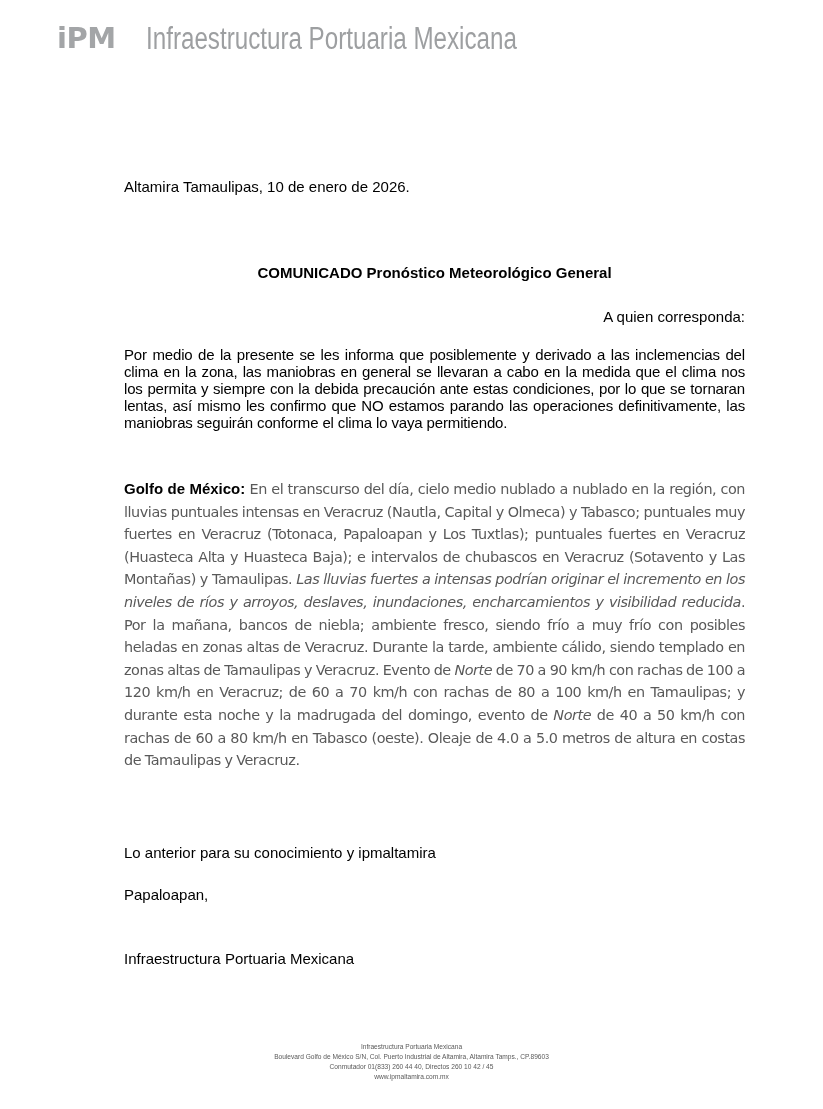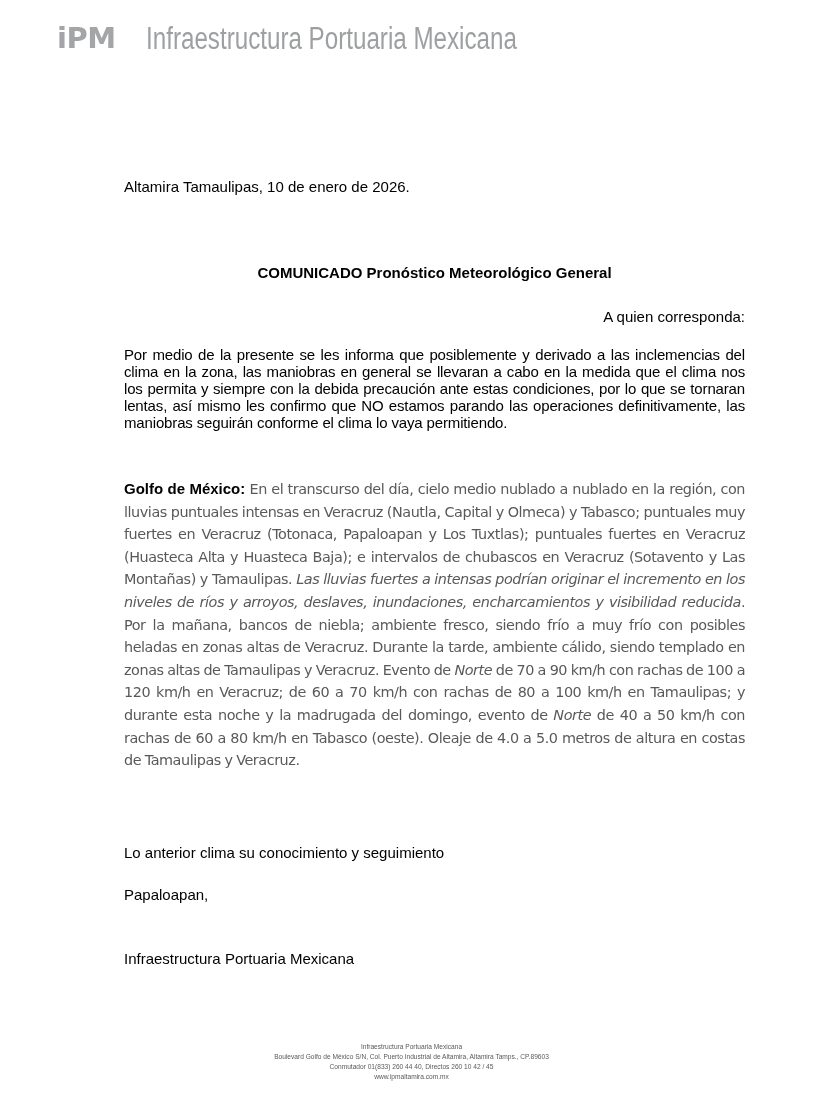--- a/index.html
+++ b/index.html
@@ -101,21 +101,21 @@
 <div class="content date">Altamira Tamaulipas, 10 de enero de 2026.</div>
 
 <div class="content title">COMUNICADO Pronóstico Meteorológico General</div>
 
 <div class="content salutation">A quien corresponda:</div>
 
 <div class="content para1">Por medio de la presente se les informa que posiblemente y derivado a las inclemencias del clima en la zona, las maniobras en general se llevaran a cabo en la medida que el clima nos los permita y siempre con la debida precaución ante estas condiciones, por lo que se tornaran lentas, así mismo les confirmo que NO estamos parando las operaciones definitivamente, las maniobras seguirán conforme el clima lo vaya permitiendo.</div>
 
 <div class="content para2"><span class="lead">Golfo de México:</span><span> En el transcurso del día, cielo medio nublado a nublado en la región, con lluvias puntuales intensas en Veracruz (Nautla, Capital y Olmeca) y Tabasco; puntuales muy fuertes en Veracruz (Totonaca, Papaloapan y Los Tuxtlas); puntuales fuertes en Veracruz (Huasteca Alta y Huasteca Baja); e intervalos de chubascos en Veracruz (Sotavento y Las Montañas) y Tamaulipas. </span><i>Las lluvias fuertes a intensas podrían originar el incremento en los niveles de ríos y arroyos, deslaves, inundaciones, encharcamientos y visibilidad reducida</i><span>. Por la mañana, bancos de niebla; ambiente fresco, siendo frío a muy frío con posibles heladas en zonas altas de Veracruz. Durante la tarde, ambiente cálido, siendo templado en zonas altas de Tamaulipas y Veracruz. Evento de </span><i>Norte</i><span> de 70 a 90 km/h con rachas de 100 a 120 km/h en Veracruz; de 60 a 70 km/h con rachas de 80 a 100 km/h en Tamaulipas; y durante esta noche y la madrugada del domingo, evento de </span><i>Norte</i><span> de 40 a 50 km/h con rachas de 60 a 80 km/h en Tabasco (oeste). Oleaje de 4.0 a 5.0 metros de altura en costas de Tamaulipas y Veracruz.</span></div>
 
-<div class="content closing1">Lo anterior clima su conocimiento y seguimiento</div>
+<div class="content closing1">Lo anterior para su conocimiento y ipmaltamira</div>
 
 <div class="content closing2">Papaloapan,</div>
 
 <div class="content signature">Infraestructura Portuaria Mexicana</div>
 
 <div class="footer">
   <div>Infraestructura Portuaria Mexicana</div>
   <div>Boulevard Golfo de México S/N, Col. Puerto Industrial de Altamira, Altamira Tamps., CP.89603</div>
   <div>Conmutador 01(833) 260 44 40, Directos 260 10 42 / 45</div>
   <div>www.ipmaltamira.com.mx</div>

